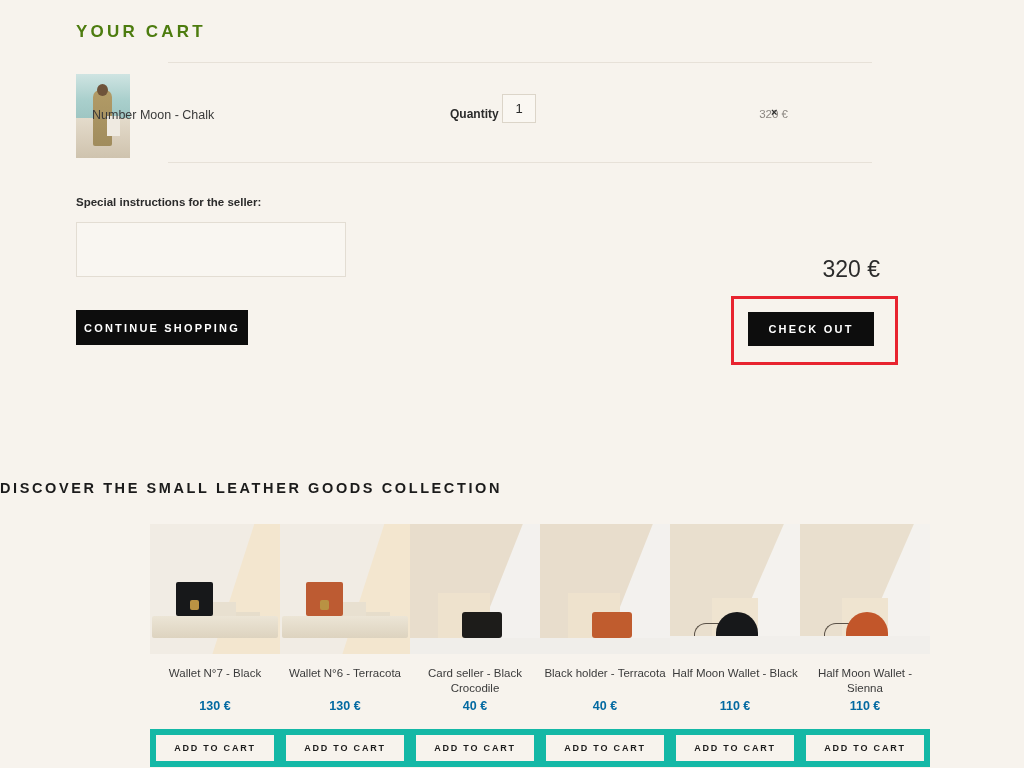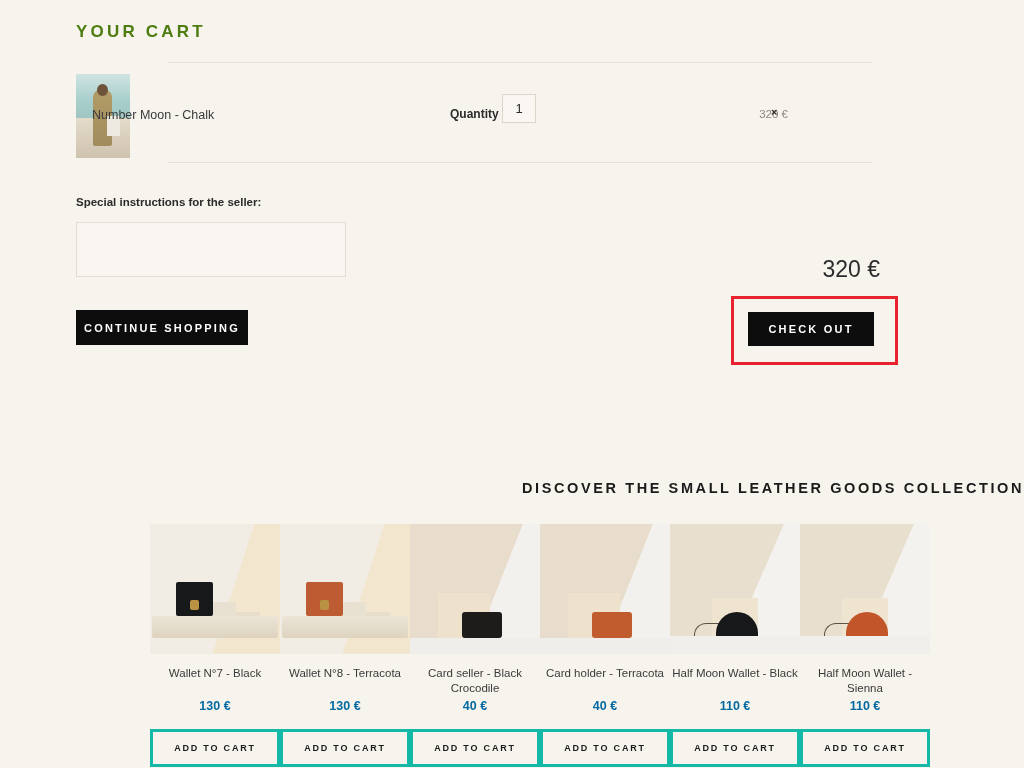--- a/index.html
+++ b/index.html
@@ -208,21 +208,21 @@
     box-sizing: border-box;
     pointer-events: none;
   }
 
   
   .collection-title {
     position: absolute;
     left: 0;
     top: 480px;
     width: 1024px;
-    text-align: right;
+    text-align: left;
     font-size: 14.5px;
     font-weight: bold;
     letter-spacing: 2.6px;
     color: #1b1b1b;
   }
   .products {
     position: absolute;
     left: 76px;
     top: 524px;
     width: 854px;
@@ -330,21 +330,21 @@
     margin-top: 3px;
     font-size: 12.5px;
     font-weight: bold;
     color: #0369a1;
   }
   .btn-outline {
     margin-top: 16px;
     width: 130px;
     height: 38px;
     background: transparent;
-    border: 3px solid #14b8a6;
+    border: 6px solid #14b8a6;
     color: #1b1b1b;
     font-size: 9px;
     font-weight: bold;
     letter-spacing: 1.8px;
     cursor: pointer;
     font-family: "Liberation Sans", sans-serif;
   }
 </style>
 </head>
 <body>
@@ -402,21 +402,21 @@
 
     <div class="product">
       <div class="product-img scene-a">
         <div class="wall"></div>
           <div class="slab2"></div>
           <div class="block"></div>
         <div class="wallet" style="background:#bd5b32"></div>
           <div class="clasp"></div>
           <div class="slab"></div>
       </div>
-      <div class="product-name">Wallet N°8 - Terracota</div>
+      <div class="product-name">Wallet N°6 - Terracota</div>
       <div class="product-price">130 €</div>
       <button class="btn-outline">ADD TO CART</button>
     </div>
 
     <div class="product">
       <div class="product-img scene-b">
         <div class="diag"></div>
           <div class="floor"></div>
           <div class="card-back"></div>
         <div class="card" style="background:#1d1c1a"></div>
@@ -426,21 +426,21 @@
       <button class="btn-outline">ADD TO CART</button>
     </div>
 
     <div class="product">
       <div class="product-img scene-b">
         <div class="diag"></div>
           <div class="floor"></div>
           <div class="card-back"></div>
         <div class="card" style="background:#c05c2e"></div>
       </div>
-      <div class="product-name">Card holder - Terracota</div>
+      <div class="product-name">Black holder - Terracota</div>
       <div class="product-price">40 €</div>
       <button class="btn-outline">ADD TO CART</button>
     </div>
 
     <div class="product">
       <div class="product-img scene-c">
         <div class="diag"></div>
           <div class="floor"></div>
           <div class="card-back"></div>
         <div class="strap"></div>

